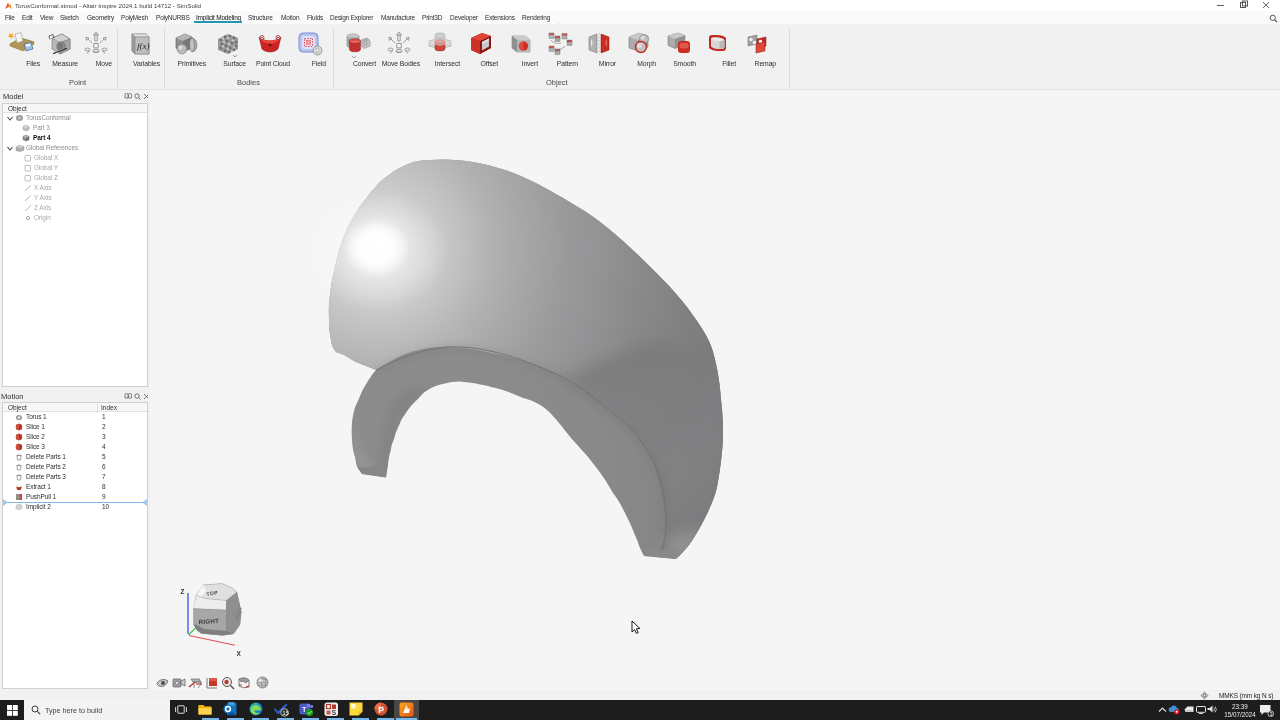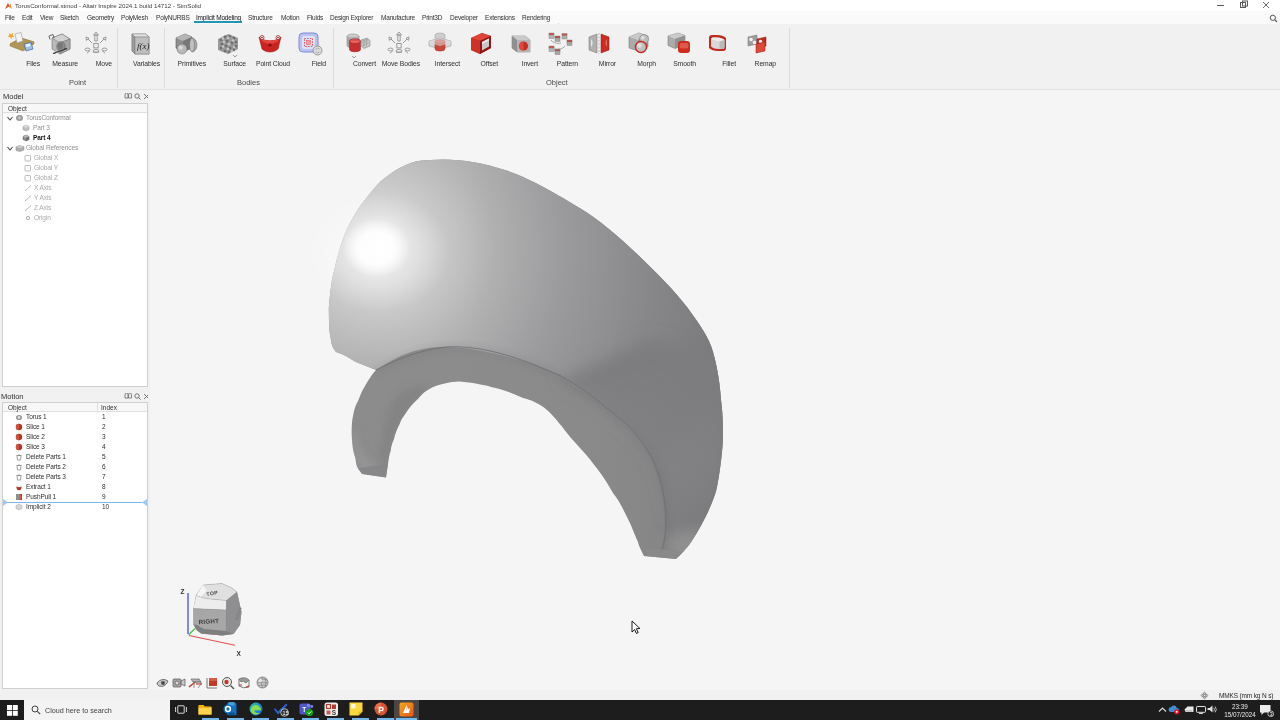--- a/index.html
+++ b/index.html
@@ -655,21 +655,21 @@
       <rect x="5.8" y="0" width="5" height="5" fill="#fff"></rect>
       <rect x="0" y="5.8" width="5" height="5" fill="#fff"></rect>
       <rect x="5.8" y="5.8" width="5" height="5" fill="#fff"></rect>
     </svg>
 </div>
 <div id="searchbox">
  <svg class="abs" style="left:7px;top:5px" width="10" height="10">
       <circle cx="4" cy="4" r="3" fill="none" stroke="#3f3f3f" stroke-width="1"></circle>
       <path d="M6.3,6.3 L9.2,9.2" stroke="#3f3f3f" stroke-width="1.1"></path>
     </svg>
- <div class="abs" style="left:21px;top:6px;font-size:7.2px;color:#3c3c3c;opacity:0.99">Cloud here to search</div>
+ <div class="abs" style="left:21px;top:6px;font-size:7.2px;color:#3c3c3c;opacity:0.99">Type here to build</div>
 </div>
 <svg class="tico" style="left:175px;top:703px" width="12" height="13">
     <rect x="2.8" y="2.8" width="6.4" height="7.4" rx="0.4" fill="none" stroke="#ececec" stroke-width="0.9"></rect>
     <path d="M0.6,4 v5 M11.4,4 v5" stroke="#ececec" stroke-width="0.9"></path>
   </svg>
 <svg class="tico" style="left:198px" width="14" height="14">
     <path d="M0.5,3 h5 l1.5,1.8 h6.5 v7.7 h-13 Z" fill="#ffb900"></path>
     <path d="M0.5,5.6 h13 v6.9 h-13 Z" fill="#ffd34d"></path>
     <path d="M0.5,5.6 h13 l-1,-1 h-12 Z" fill="#e8a400"></path>
   </svg>

